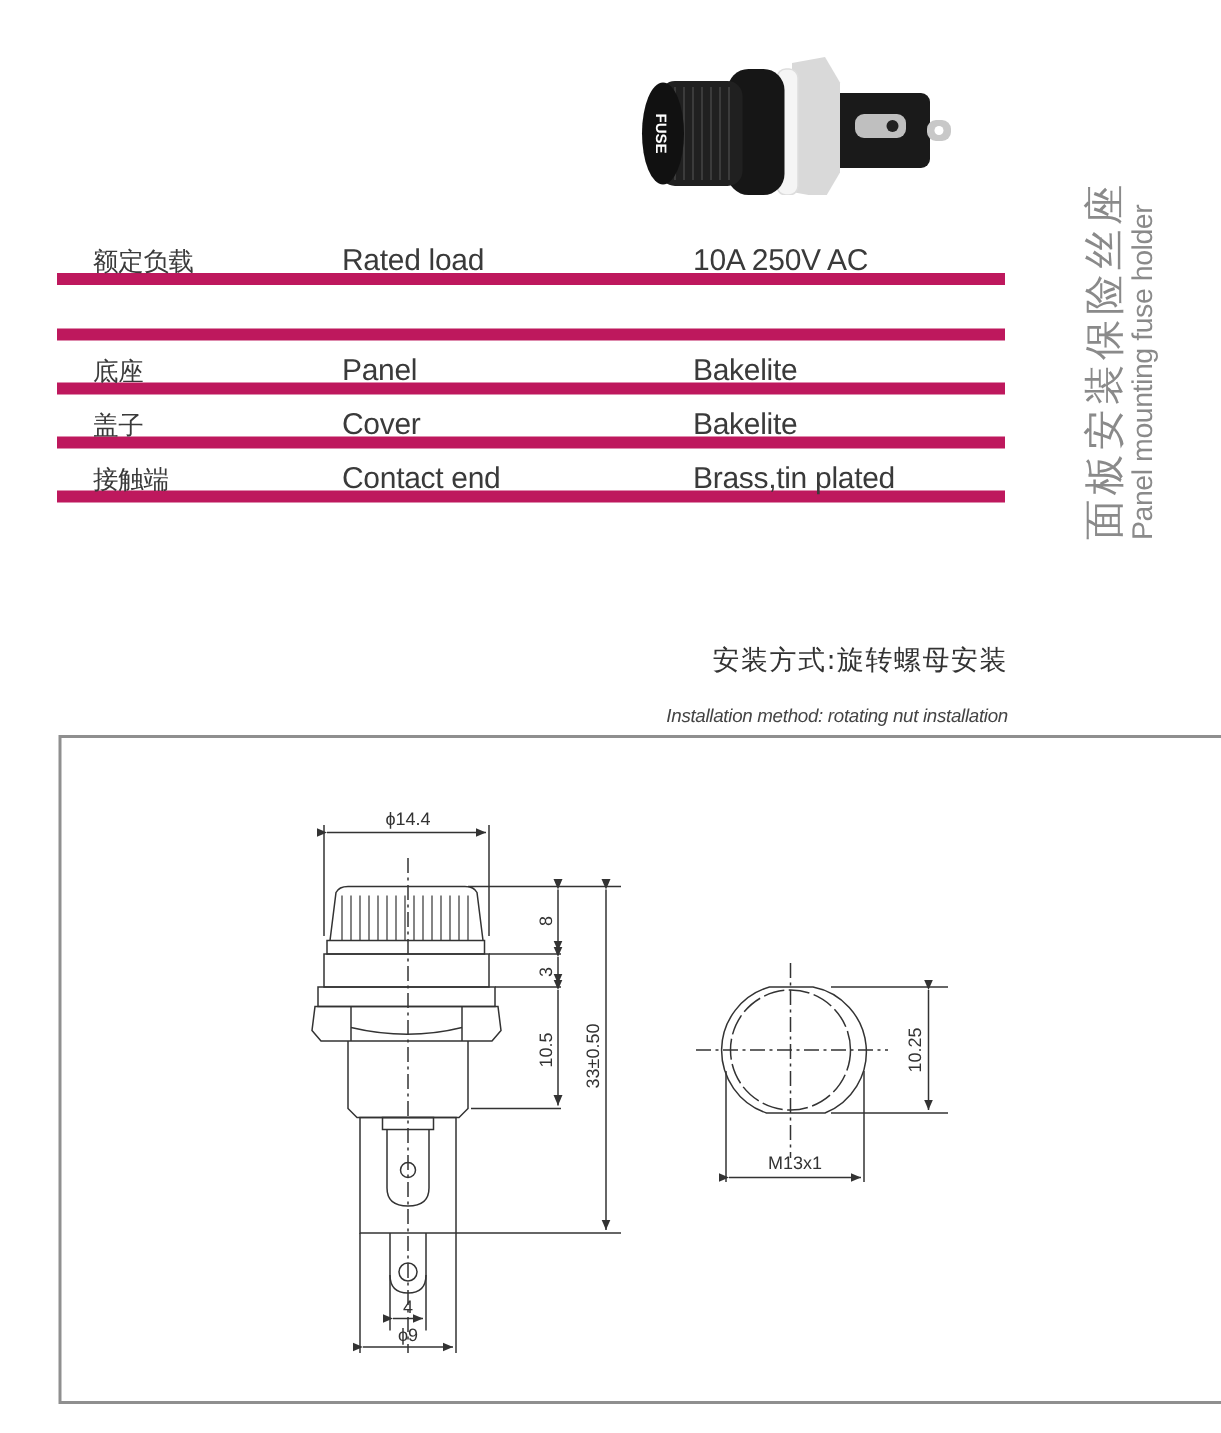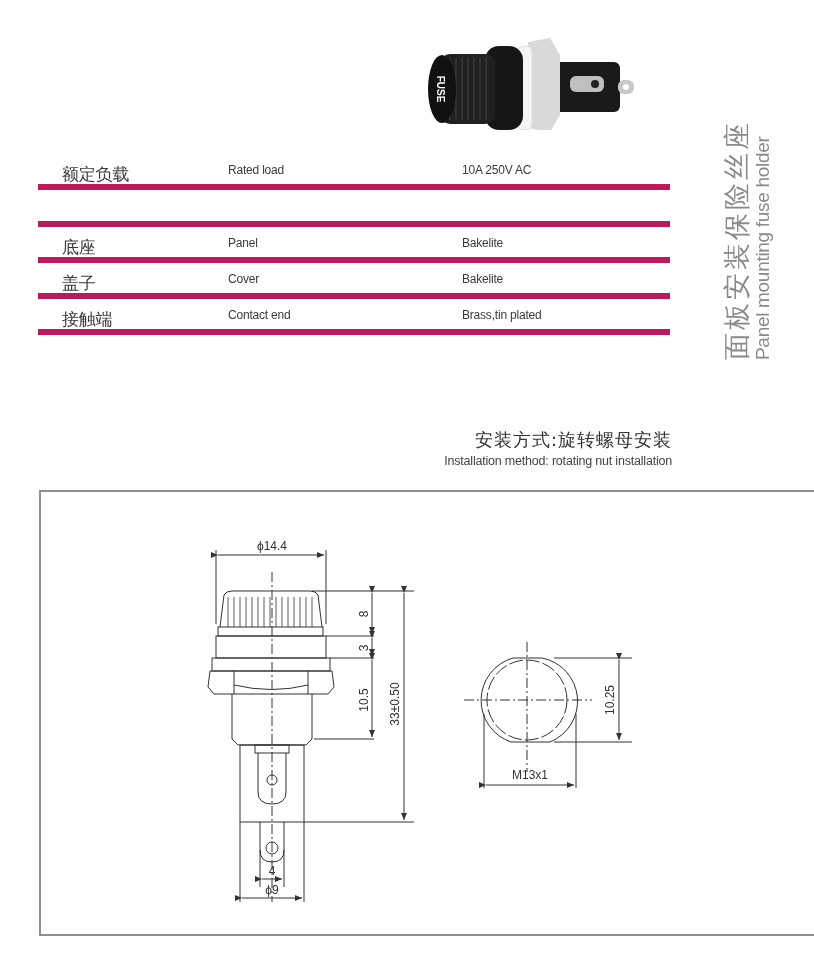--- a/index.html
+++ b/index.html
@@ -1,33 +1,33 @@
 <!DOCTYPE html>
 <html><head>
 <meta charset="utf-8">
 <style>
   html, body { margin:0; padding:0; background:#ffffff; }
   body { width:814px; height:955px; position:relative; overflow:hidden;
          font-family:"Liberation Sans","DejaVu Sans",sans-serif; color:#333; }
   .photo { position:absolute; left:400px; top:20px; width:240px; height:110px; }
   .spec-table { position:absolute; left:38px; top:154px; width:632px; }
-  .row { position:relative; height:36px; border-bottom:6px solid #be185d; box-sizing:border-box; }
+  .row { position:relative; height:36px; border-bottom:8px solid #be185d; box-sizing:border-box; }
   .row.blank { height:37px; }
-  .cell { position:absolute; top:9px; font-size:12px; color:#3a3a3a; white-space:nowrap; letter-spacing:-0.2px; }
+  .cell { position:absolute; top:9px; font-size:20px; color:#3a3a3a; white-space:nowrap; letter-spacing:-0.2px; }
   .c-zh { left:24px; font-family:"DejaVu Sans",sans-serif; font-size:17px; }
   .c-en { left:190px; }
   .c-val { left:424px; }
   .vert-title { position:absolute; left:722px; top:102px; width:60px; height:260px; }
   .vert-inner { position:absolute; left:0; top:0; transform-origin:0 0; transform:translate(0,258px) rotate(-90deg);
                 width:258px; }
   .vt-zh { font-family:"DejaVu Sans",sans-serif; font-size:27px; color:#8a8a8a; letter-spacing:3px; line-height:30px; white-space:nowrap; }
   .vt-en { font-size:19px; color:#8a8a8a; line-height:22px; white-space:nowrap; letter-spacing:-0.3px; }
   .install { position:absolute; right:142px; top:428px; text-align:right; }
   .inst-zh { font-family:"DejaVu Sans",sans-serif; font-size:18px; color:#333; letter-spacing:1px; }
-  .inst-en { font-size:12.5px; color:#444; margin-top:2px; letter-spacing:-0.2px; }
+  .inst-en { font-size:12.5px; color:#444; margin-top:18px; letter-spacing:-0.2px;font-style:italic; }
   .frame { position:absolute; left:39px; top:490px; width:787px; height:446px; border:2px solid #8f8f8f; box-sizing:border-box; }
   .drawing { position:absolute; left:0; top:0; }
   .dim { font-family:"Liberation Sans",sans-serif; font-size:12px; fill:#333; }
 </style>
 </head>
 <body>
 
 <div class="photo">
   <svg width="240" height="110" viewBox="0 0 240 110">
 

